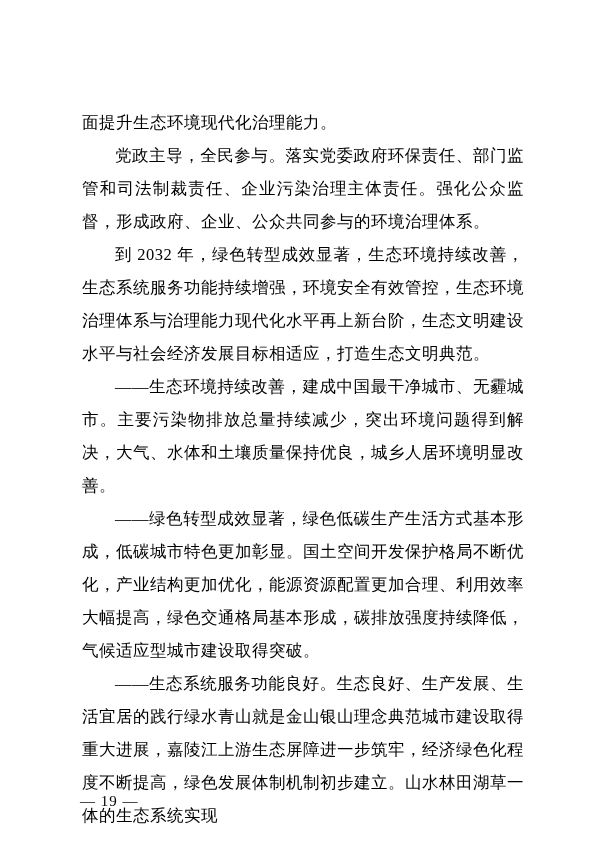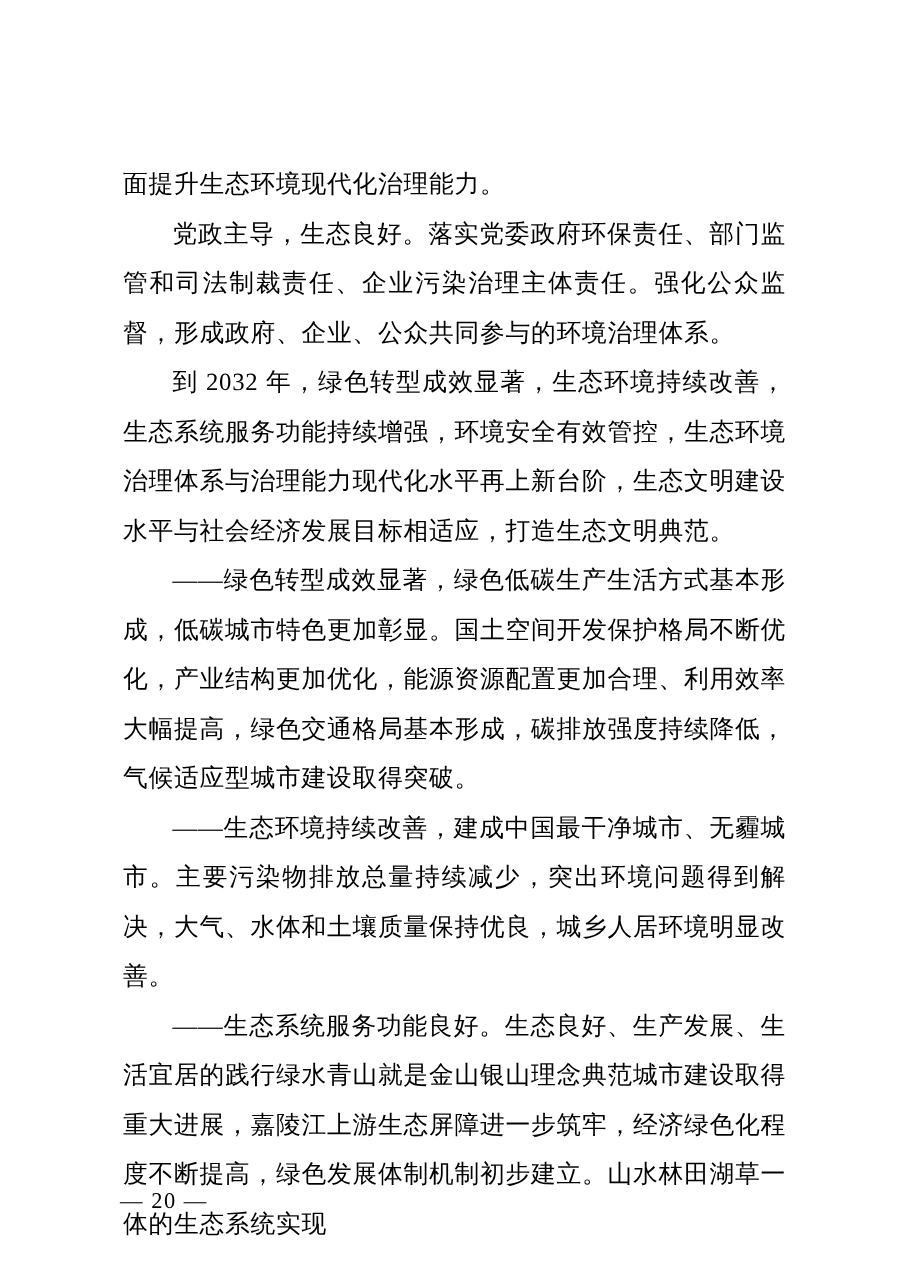--- a/index.html
+++ b/index.html
@@ -40,20 +40,20 @@
     letter-spacing: 1px;
     color: #000000;
   }
 </style>
 </head>
 <body>
 
 <div class="page">
   <div class="content">
     <p class="para">面提升生态环境现代化治理能力。</p>
-    <p class="para indent">党政主导，生态良好。落实党委政府环保责任、部门监管和司法制裁责任、企业污染治理主体责任。强化公众监督，形成政府、企业、公众共同参与的环境治理体系。</p>
+    <p class="para indent">党政主导，全民参与。落实党委政府环保责任、部门监管和司法制裁责任、企业污染治理主体责任。强化公众监督，形成政府、企业、公众共同参与的环境治理体系。</p>
     <p class="para indent">到 2032 年，绿色转型成效显著，生态环境持续改善，生态系统服务功能持续增强，环境安全有效管控，生态环境治理体系与治理能力现代化水平再上新台阶，生态文明建设水平与社会经济发展目标相适应，打造生态文明典范。</p>
+    <p class="para indent">——生态环境持续改善，建成中国最干净城市、无霾城市。主要污染物排放总量持续减少，突出环境问题得到解决，大气、水体和土壤质量保持优良，城乡人居环境明显改善。</p>
     <p class="para indent">——绿色转型成效显著，绿色低碳生产生活方式基本形成，低碳城市特色更加彰显。国土空间开发保护格局不断优化，产业结构更加优化，能源资源配置更加合理、利用效率大幅提高，绿色交通格局基本形成，碳排放强度持续降低，气候适应型城市建设取得突破。</p>
-    <p class="para indent">——生态环境持续改善，建成中国最干净城市、无霾城市。主要污染物排放总量持续减少，突出环境问题得到解决，大气、水体和土壤质量保持优良，城乡人居环境明显改善。</p>
     <p class="para indent">——生态系统服务功能良好。生态良好、生产发展、生活宜居的践行绿水青山就是金山银山理念典范城市建设取得重大进展，嘉陵江上游生态屏障进一步筑牢，经济绿色化程度不断提高，绿色发展体制机制初步建立。山水林田湖草一体的生态系统实现</p>
   </div>
-  <div class="footer">— 20 —</div>
+  <div class="footer">— 19 —</div>
 </div>
 
 </body></html>

